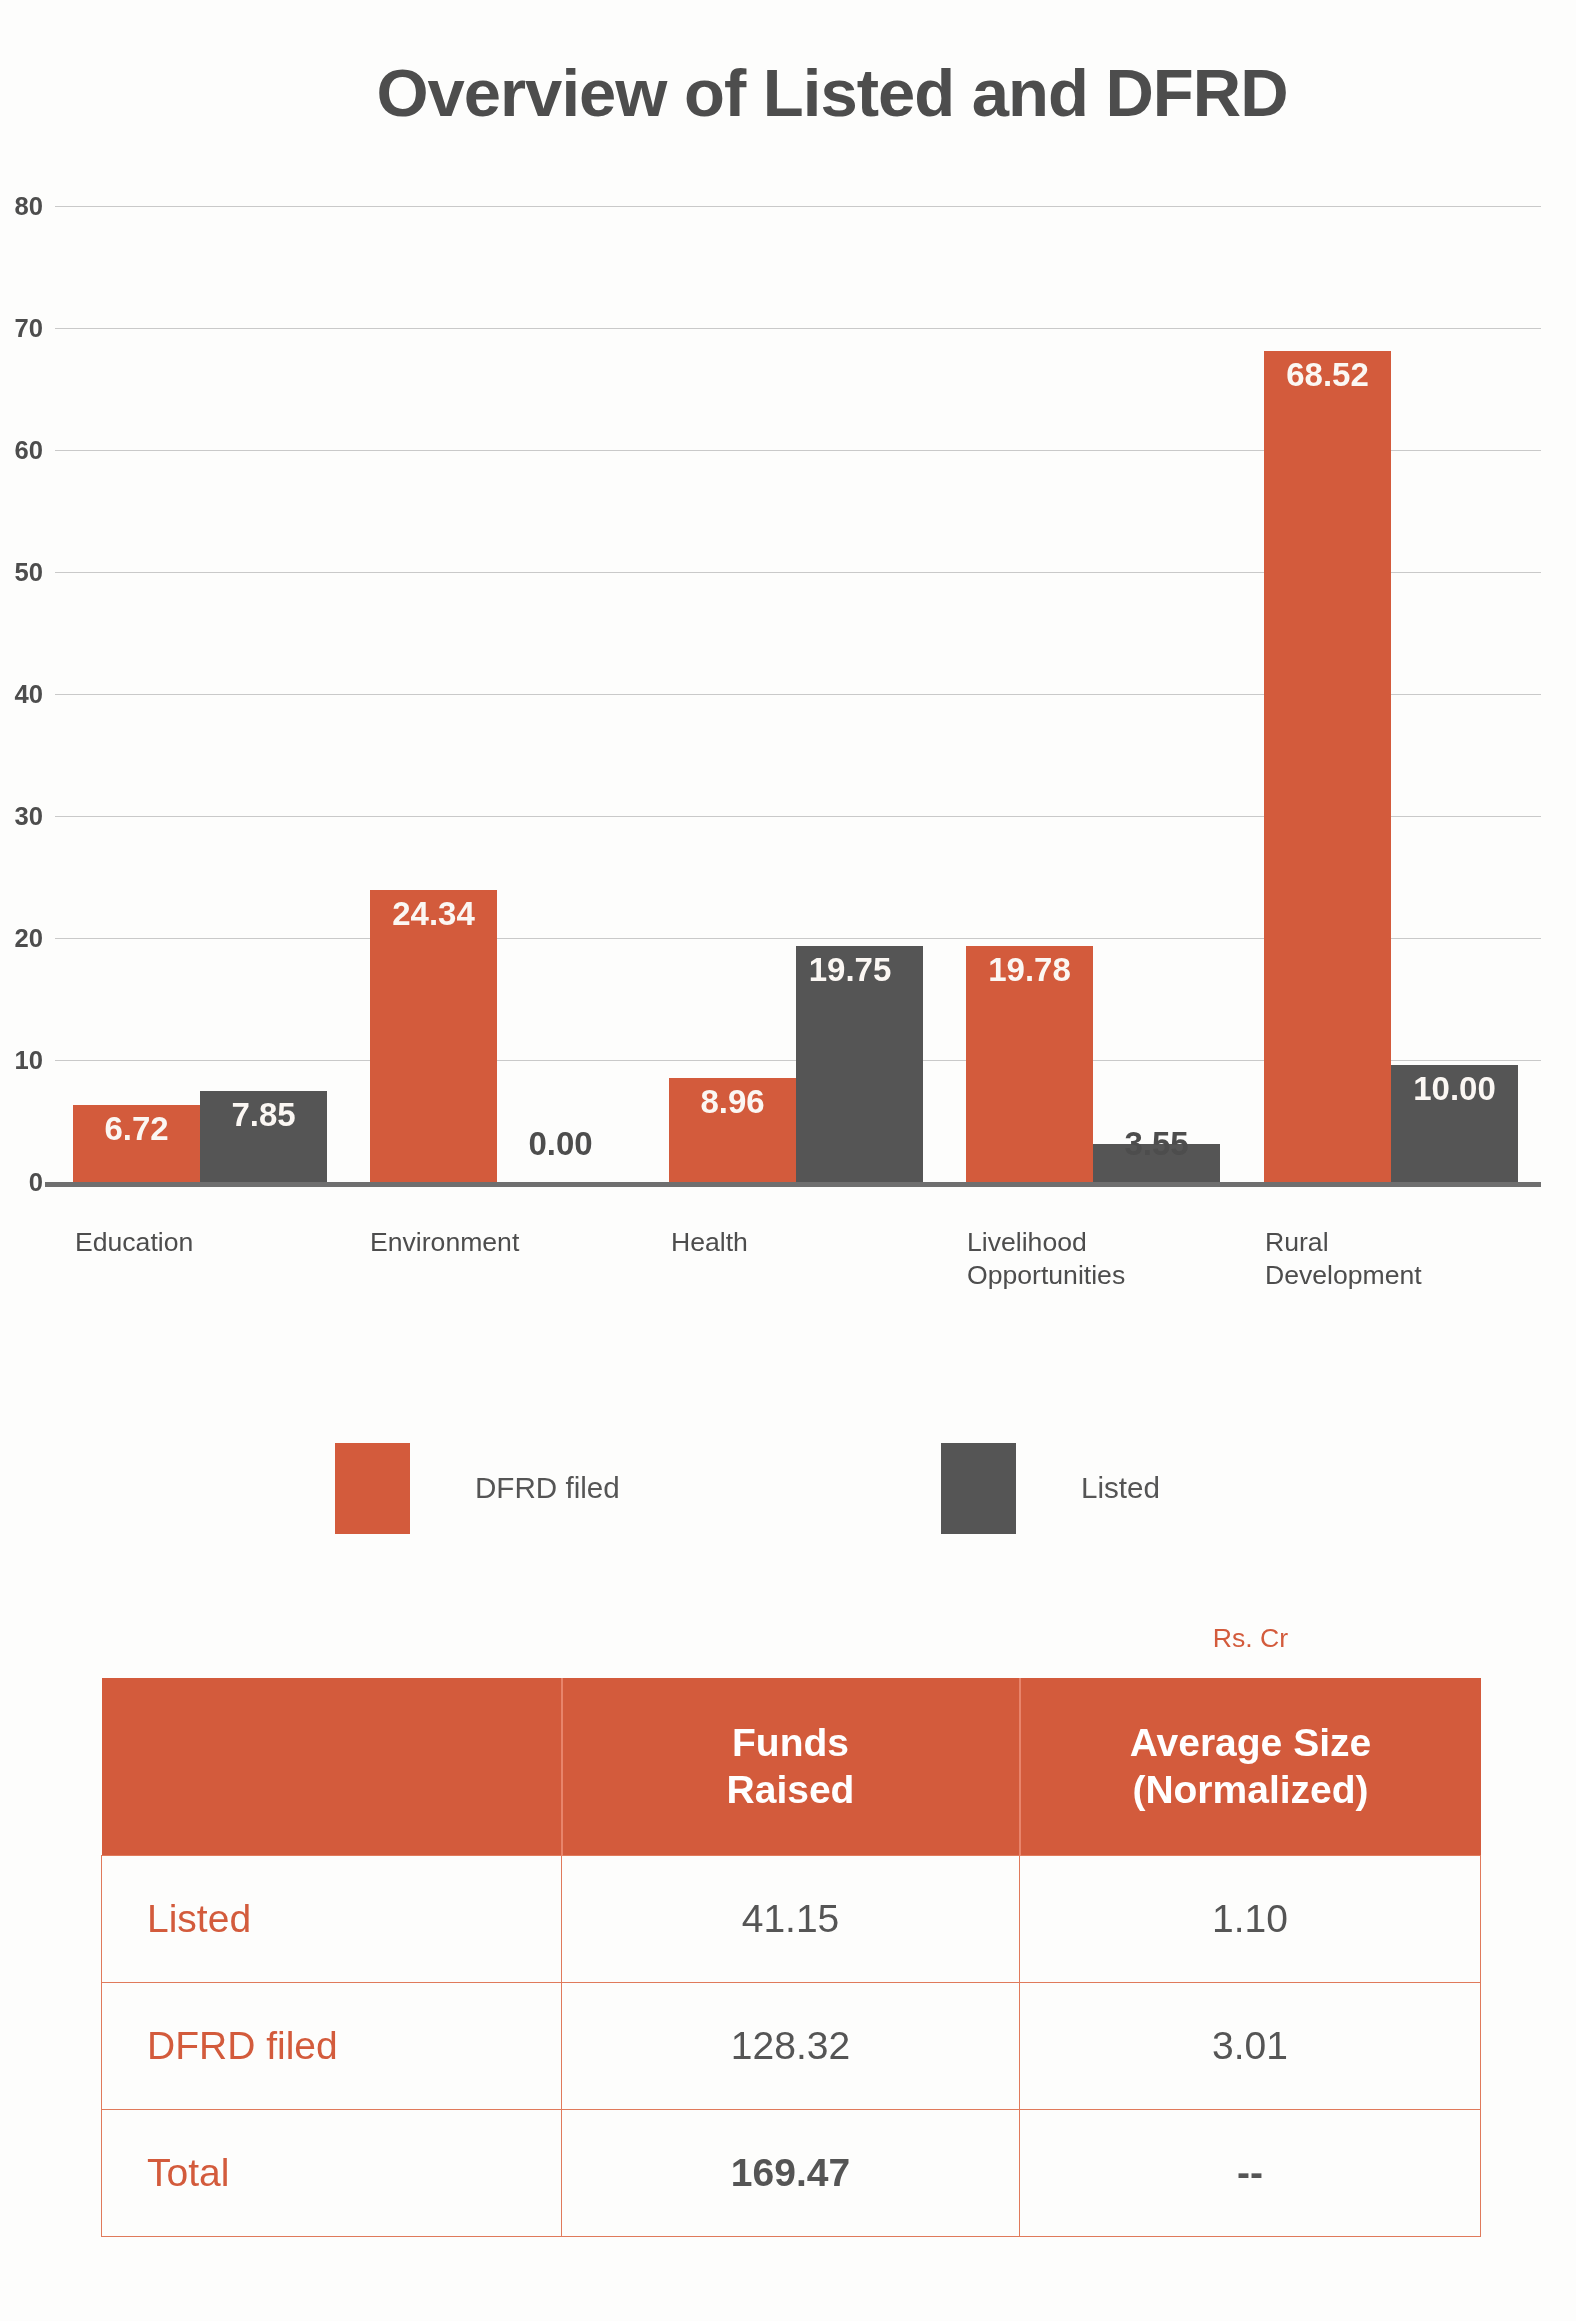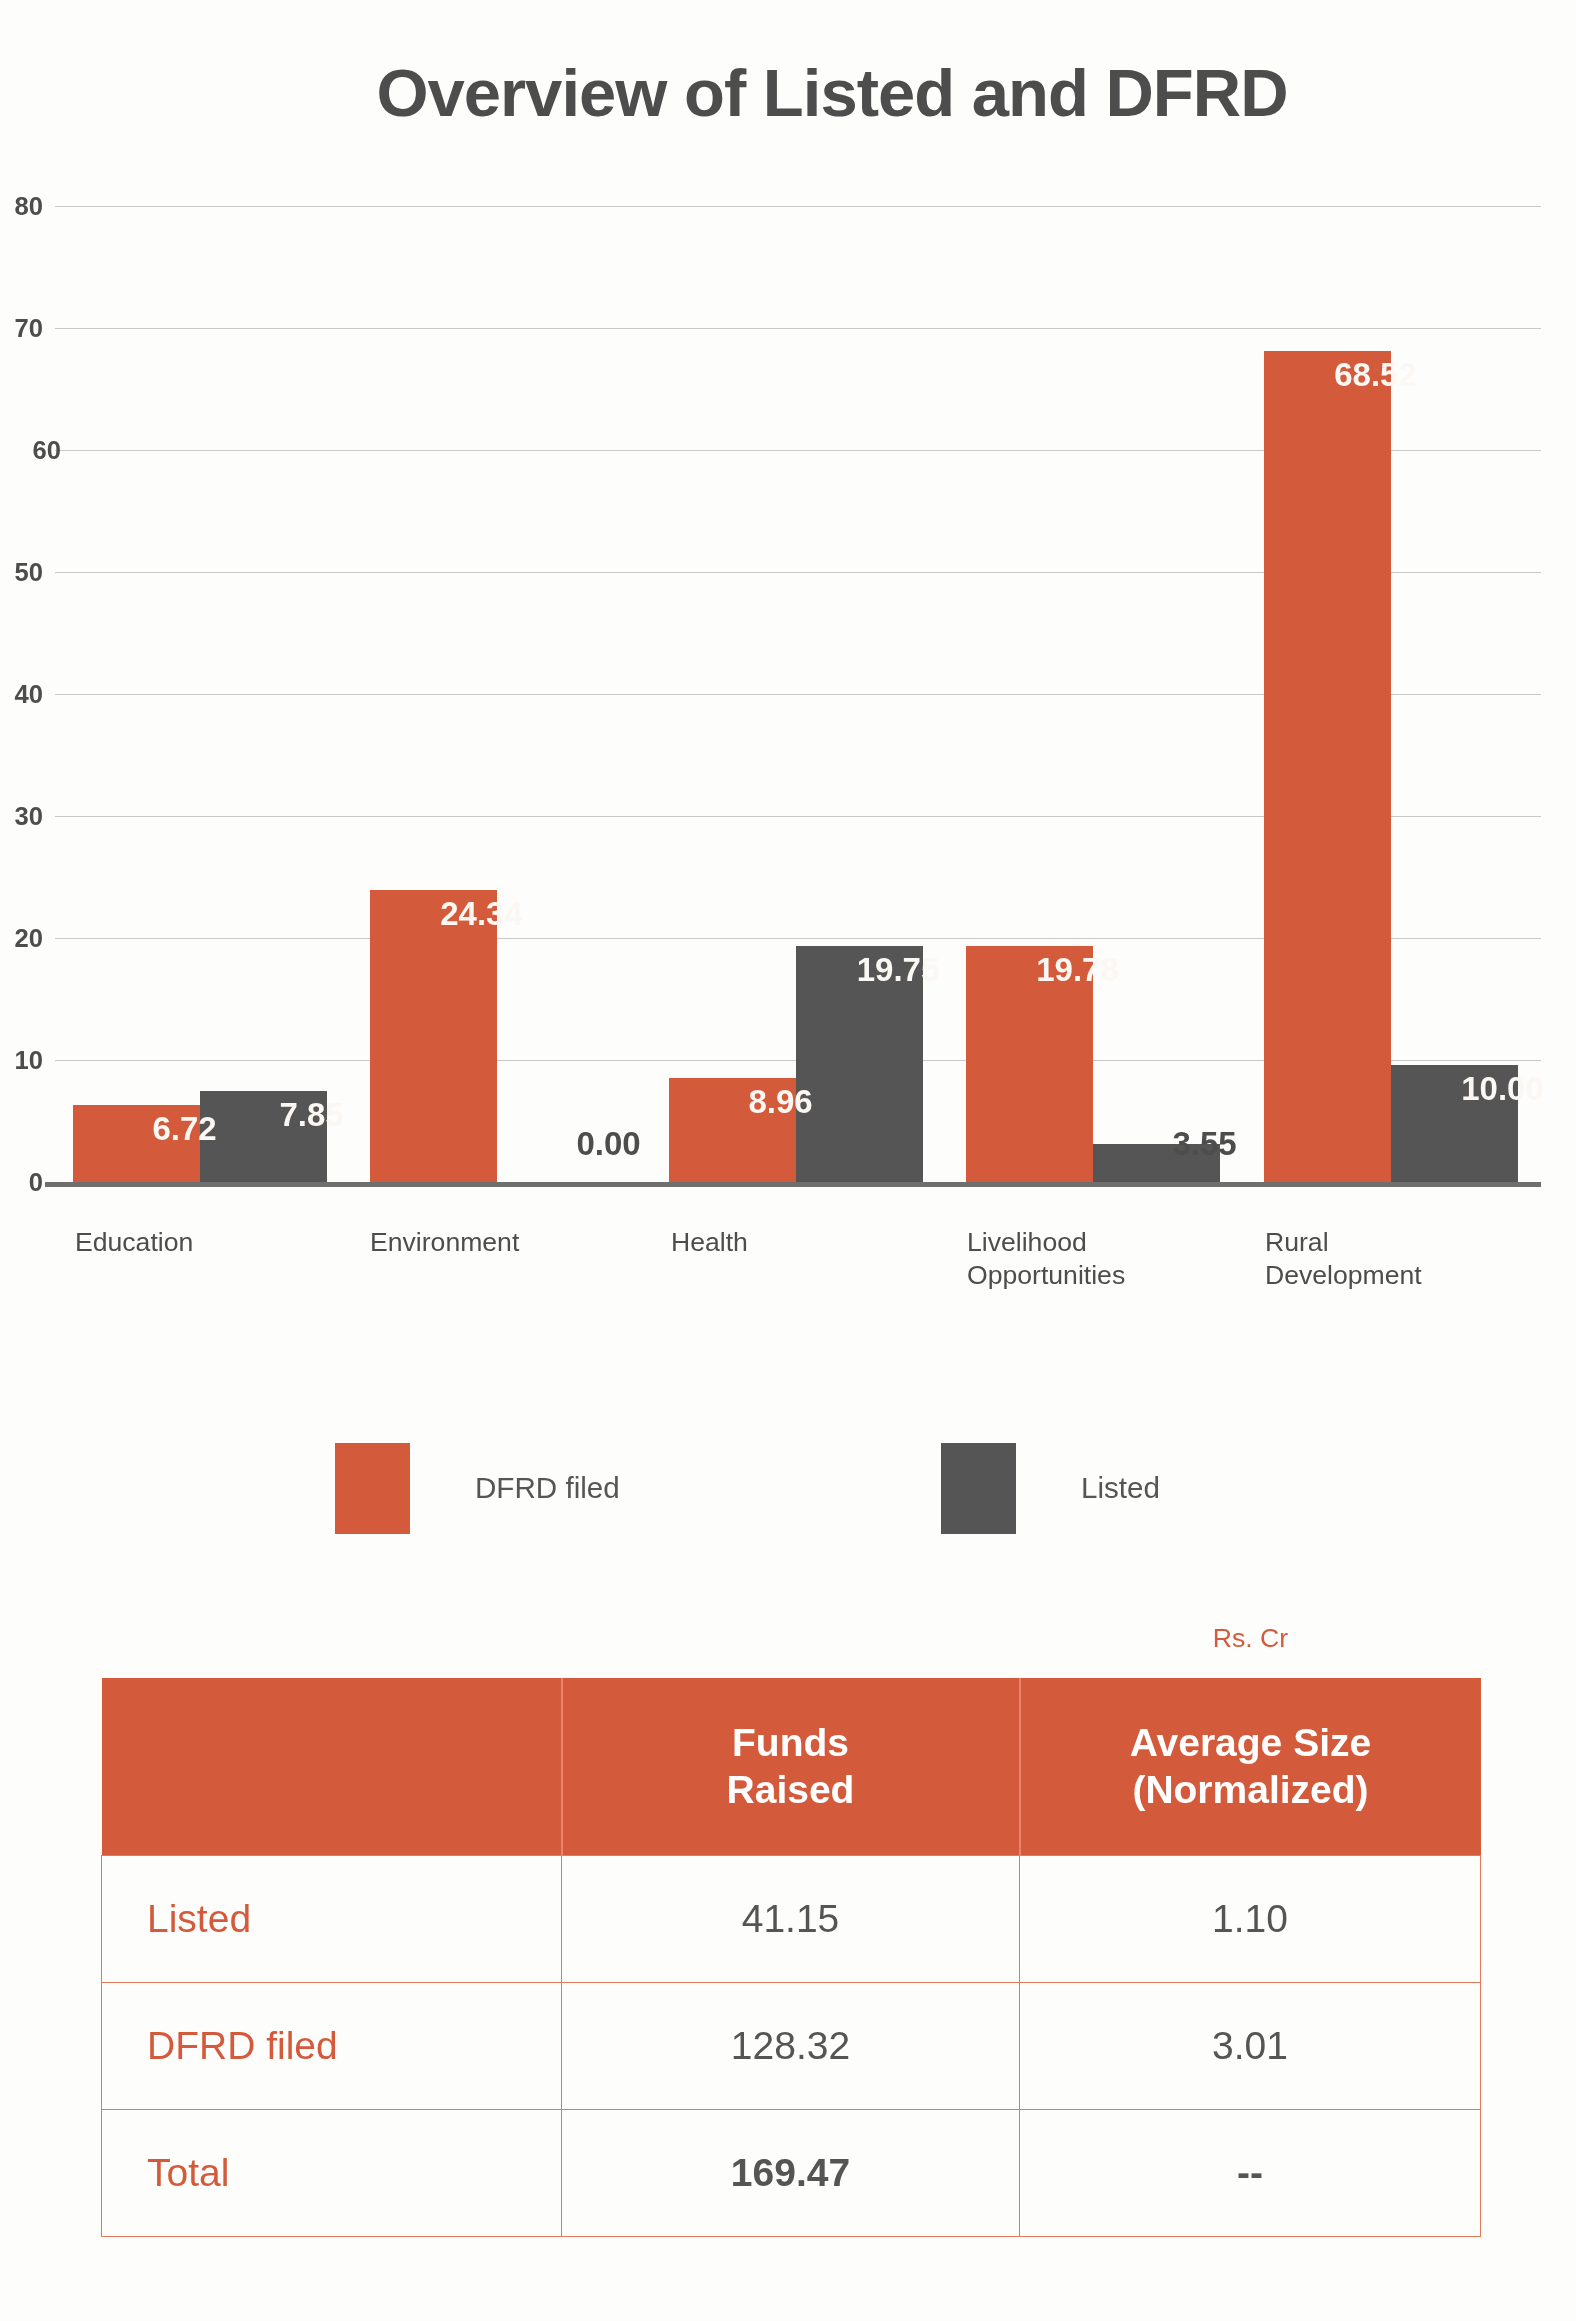--- a/index.html
+++ b/index.html
@@ -68,21 +68,20 @@
     bottom: 0;
   }
   .bar.dfrd { background: #d35b3c; }
   .bar.listed { background: #555555; }
 
   .bar-value {
     position: absolute;
     font-size: 33px;
     font-weight: bold;
     white-space: nowrap;
-    margin-left: 48px;
   }
   .bar-value.inside { color: #fbf7f3; }
   .bar-value.outside { color: #4d4d4d; }
 
   .xtick-label {
     position: absolute;
     font-size: 26.6px;
     color: #4d4d4d;
     line-height: 1.25;
     text-align: left;
@@ -189,21 +188,21 @@
       <div class="gridline" style="top: 131px;"></div>
       <div class="gridline" style="top: 8.9px;"></div>
     </div>
   <div id="yticks">
       <div class="ytick-label" style="top: 985px;">0</div>
       <div class="ytick-label" style="top: 863px;">10</div>
       <div class="ytick-label" style="top: 741px;">20</div>
       <div class="ytick-label" style="top: 619px;">30</div>
       <div class="ytick-label" style="top: 497px;">40</div>
       <div class="ytick-label" style="top: 375px;">50</div>
-      <div class="ytick-label" style="top: 253px; padding-left: 18px;">60</div>
+      <div class="ytick-label" style="top: 253px;">60</div>
       <div class="ytick-label" style="top: 131px;">70</div>
       <div class="ytick-label" style="top: 8.9px;">80</div>
     </div>
   <div id="bars">
       <div class="bar dfrd" style="left: 73px; width: 127px; height: 82px; bottom: 0px;"></div>
       <div class="bar listed" style="left: 200px; width: 127px; height: 96px; bottom: 0px;"></div>
       <div class="bar dfrd" style="left: 370px; width: 127px; height: 297px; bottom: 0px;"></div>
       <div class="bar dfrd" style="left: 669px; width: 127px; height: 109px; bottom: 0px;"></div>
       <div class="bar listed" style="left: 796px; width: 127px; height: 241px; bottom: 0px;"></div>
       <div class="bar dfrd" style="left: 966px; width: 127px; height: 241px; bottom: 0px;"></div>

